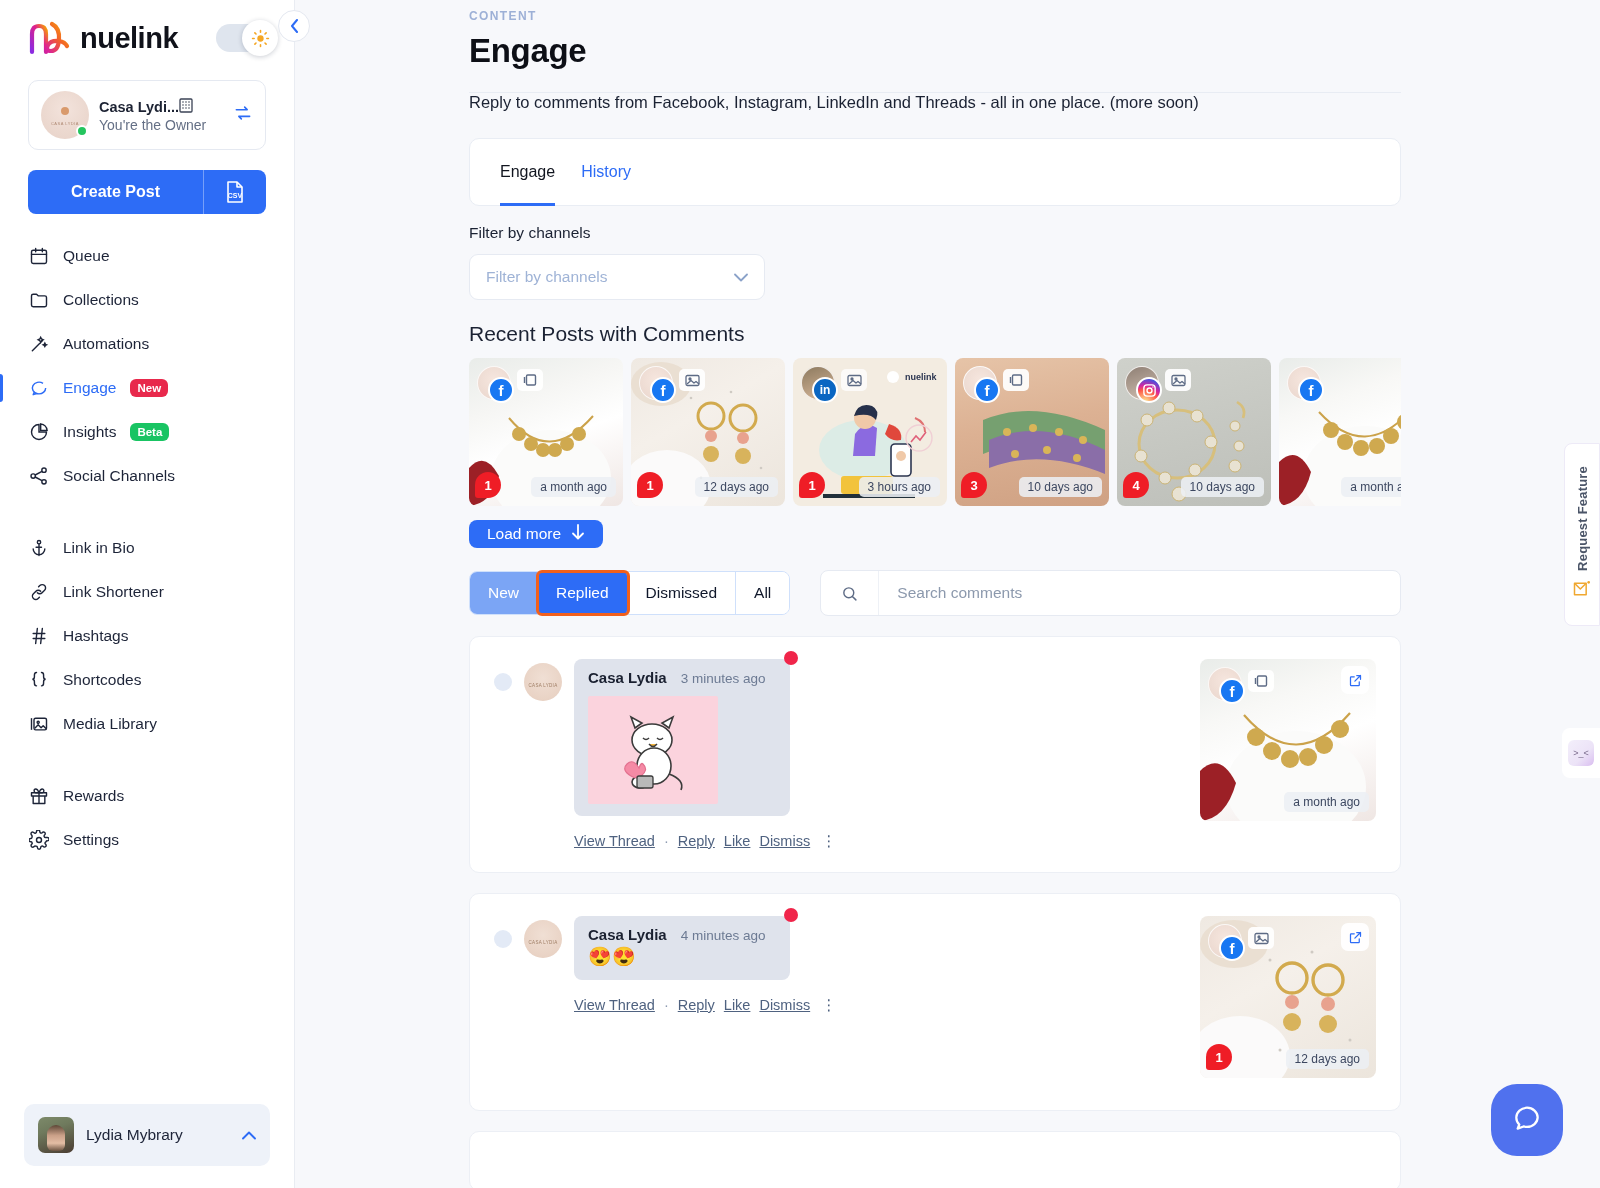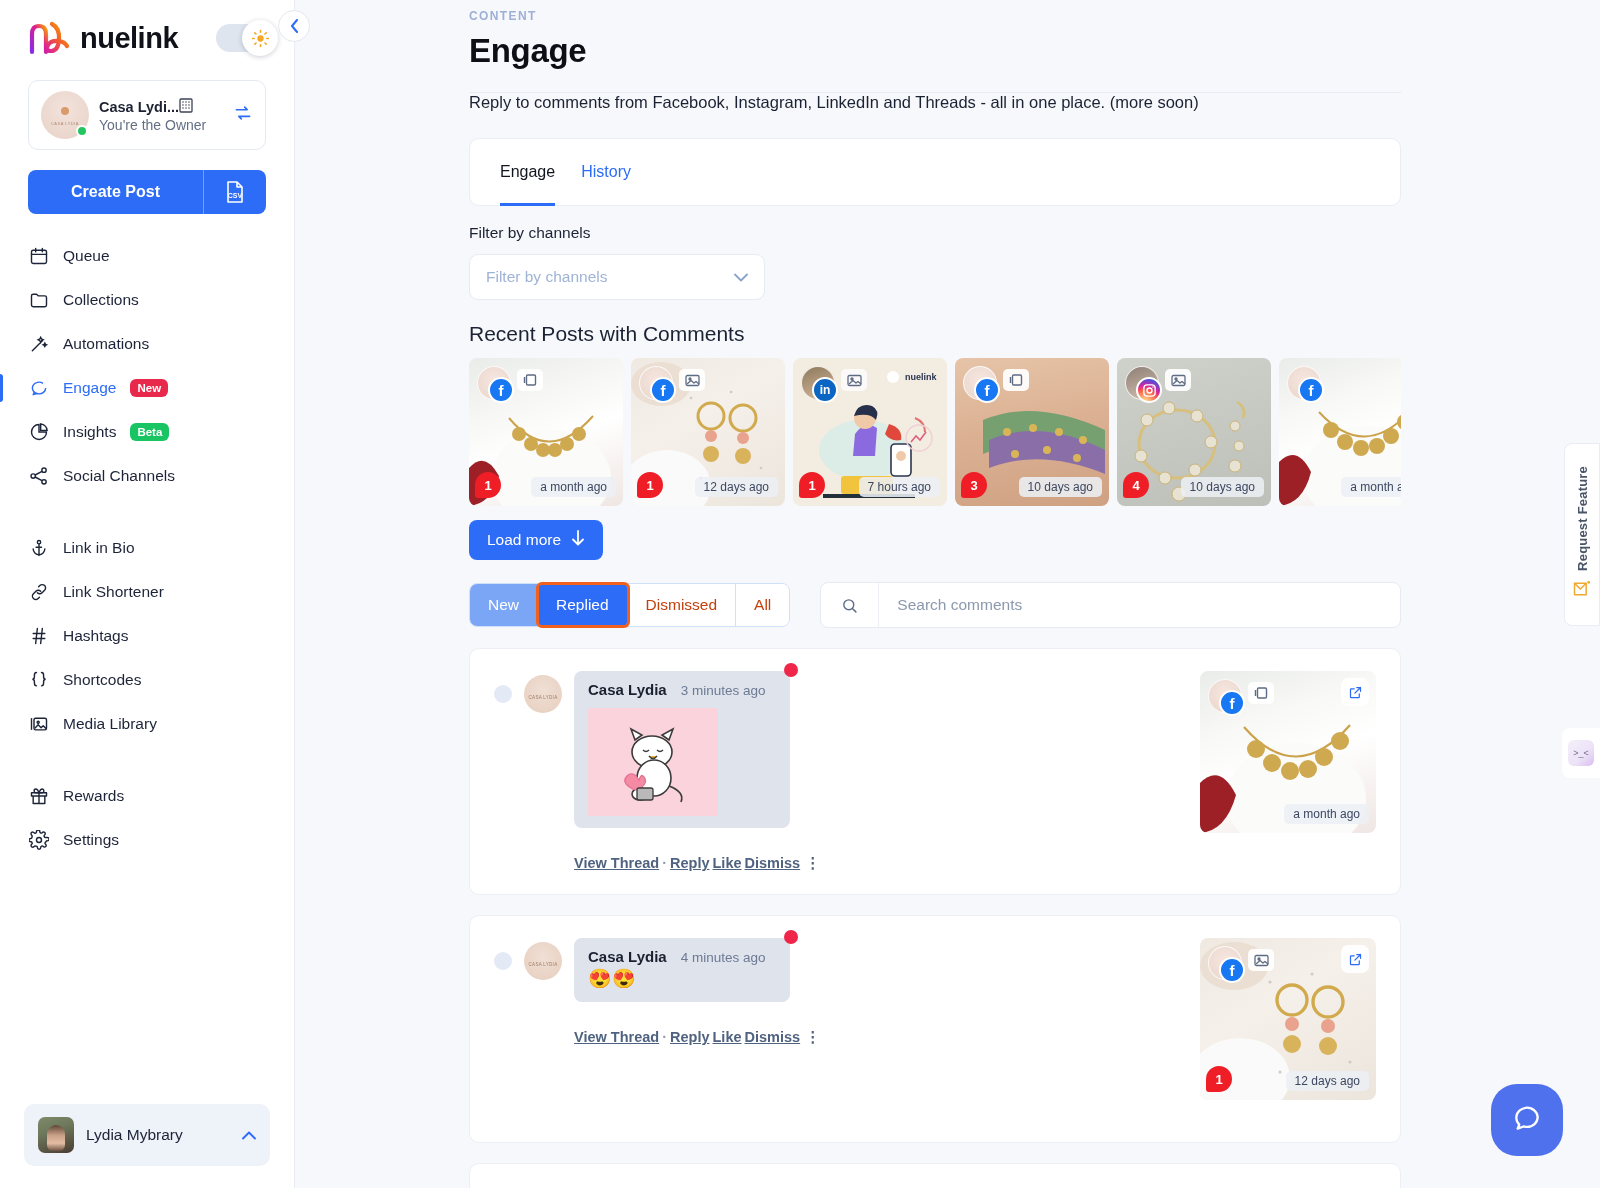--- a/index.html
+++ b/index.html
@@ -163,32 +163,32 @@
     position: absolute; left: 6px; bottom: 8px; width: 26px; height: 26px; background: #ef1d26;
     color: #fff; font-size: 13px; font-weight: 700; display: flex; align-items: center; justify-content: center;
     border-radius: 50% 50% 50% 3px;
   }
   .th-time {
     position: absolute; right: 7px; bottom: 9px; background: rgba(236,239,244,.88); color: #3c4760;
     font-size: 12px; padding: 3px 9px; border-radius: 5px; white-space: nowrap;
   }
 
   .load-more {
-    margin-top: 14px; height: 40px; background: #2d6cf6; border-radius: 8px; color: #fff;
+    margin-top: 14px; height: 28px; background: #2d6cf6; border-radius: 8px; color: #fff;
     display: inline-flex; align-items: center; gap: 10px; padding: 0 18px; font-size: 15.5px; cursor: pointer;
   }
 
   .filter-row { display: flex; align-items: center; gap: 30px; margin-top: 22px; width: 932px; }
   .seg {
     display: flex; border: 1px solid #cfe0fb; border-radius: 8px; overflow: visible; height: 44px; background:#fff;
     border-radius:8px;
   }
   .seg-btn {
     display: flex; align-items: center; justify-content: center; padding: 0 18px; font-size: 15.5px;
-    cursor: pointer; color: #c2410c; background: #fff; border-right: 1px solid #cfe0fb; height:42px;
+    cursor: pointer; color: #0f172a; background: #fff; border-right: 1px solid #cfe0fb; height:42px;
   }
   .seg-btn:first-child { border-radius: 7px 0 0 7px; }
   .seg-btn:last-child { border-right: none; border-radius: 0 7px 7px 0; }
   .seg-btn.soft { background: #7ba5f5; color: #fff; }
   .seg-btn.active {
     background: #2d6cf6; color: #fff; outline: 3px solid #f1601d; outline-offset: -1px; border-radius: 4px;
     position: relative; z-index: 4;
   }
   .search {
     flex: 1 1 auto; height: 46px; background: #fff; border: 1px solid #e6eaf2; border-radius: 8px;
@@ -222,21 +222,21 @@
   .bub-name { font-size: 15px; font-weight: 700; color: #1a2030; }
   .bub-time { font-size: 13.5px; color: #6c7a93; }
   .bub-dot {
     position: absolute; right: -8px; top: -8px; width: 14px; height: 14px; border-radius: 50%; background: #f0254a;
   }
   .bub-sticker {
     width: 130px; height: 108px; background: #fbd3dd; margin-top: 10px; border-radius: 2px;
     display: flex; align-items: center; justify-content: center;
   }
   .bub-emoji { font-size: 19px; margin-top: 2px; letter-spacing: 1px; }
-  .cc-actions { display: flex; align-items: center; gap: 3px; margin-top: 26px; font-size: 14.5px; font-weight: bold; }
+  .cc-actions { display: flex; align-items: center; gap: 9px; margin-top: 16px; font-size: 14.5px; }
   .cc-actions a { color: #4f6280; text-decoration: underline; cursor: pointer; }
   .cc-actions .sep { color: #8e9bb1; text-decoration: none; }
   .cc-kebab { color: #4f6280; letter-spacing: 0; cursor: pointer; font-size: 15px; margin-left: 2px;}
 
   .cc-thumb {
     position: absolute; right: 24px; top: 22px; width: 176px; height: 162px; border-radius: 8px; overflow: hidden;
   }
 
   
   .req-feature {
@@ -609,21 +609,21 @@
           <span class="th-av" style="background:linear-gradient(160deg,#8d7a5f,#d8b89a);"></span>
           <span class="th-net li">in</span>
           <span class="th-media" style="background:rgba(255,255,255,.75)">
               <svg width="15" height="13" viewBox="0 0 15 13" fill="none" stroke="#5d6b85" stroke-width="1.3" stroke-linejoin="round">
                 <rect x="1" y="1.5" width="13" height="10" rx="1.4"></rect>
                 <circle cx="5" cy="5" r="1" fill="#5d6b85"></circle>
                 <path d="M2 10l4-3.5 3 2.5 2-1.5 3 2.5"></path>
               </svg>
             </span>
           <span class="th-count">1</span>
-          <span class="th-time">7 hours ago</span>
+          <span class="th-time">3 hours ago</span>
         </div>
 
         <div class="thumb" style="background:linear-gradient(170deg,#e6c4a8 0%,#dcb193 45%,#cfa183 100%);">
           <svg style="position:absolute;inset:0" width="154" height="148" viewBox="0 0 154 148">
               <path d="M28 62 Q80 40 150 72 L150 104 Q80 74 28 96Z" fill="#76a070"></path>
               <path d="M34 82 Q86 60 150 92 L150 116 Q86 90 34 110Z" fill="#8a6ea8"></path>
               <g fill="#d9b558">
                 <circle cx="52" cy="74" r="4"></circle>
                 <circle cx="78" cy="70" r="4"></circle>
                 <circle cx="104" cy="74" r="4"></circle>

